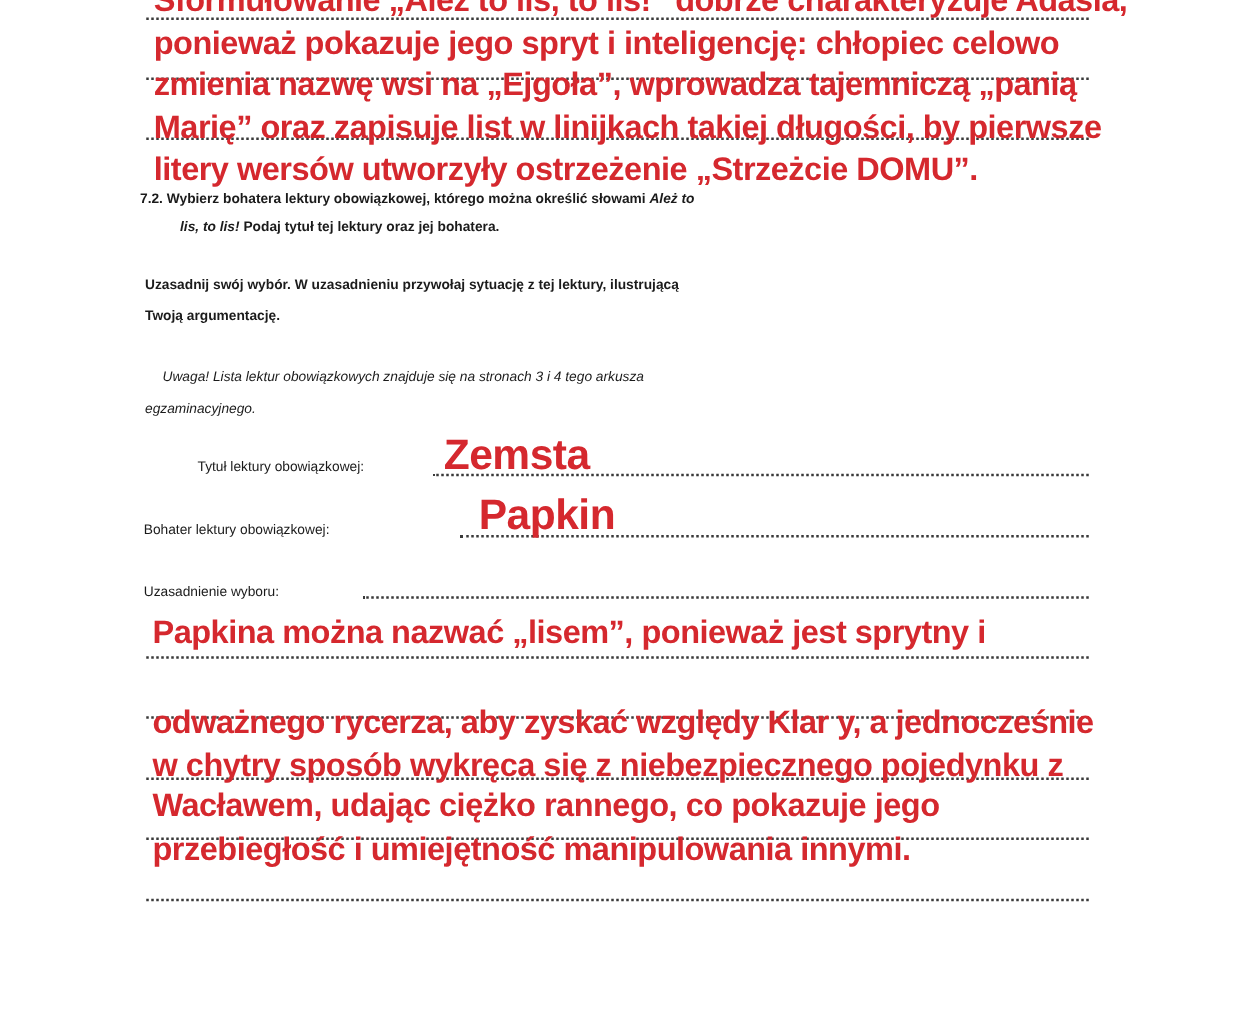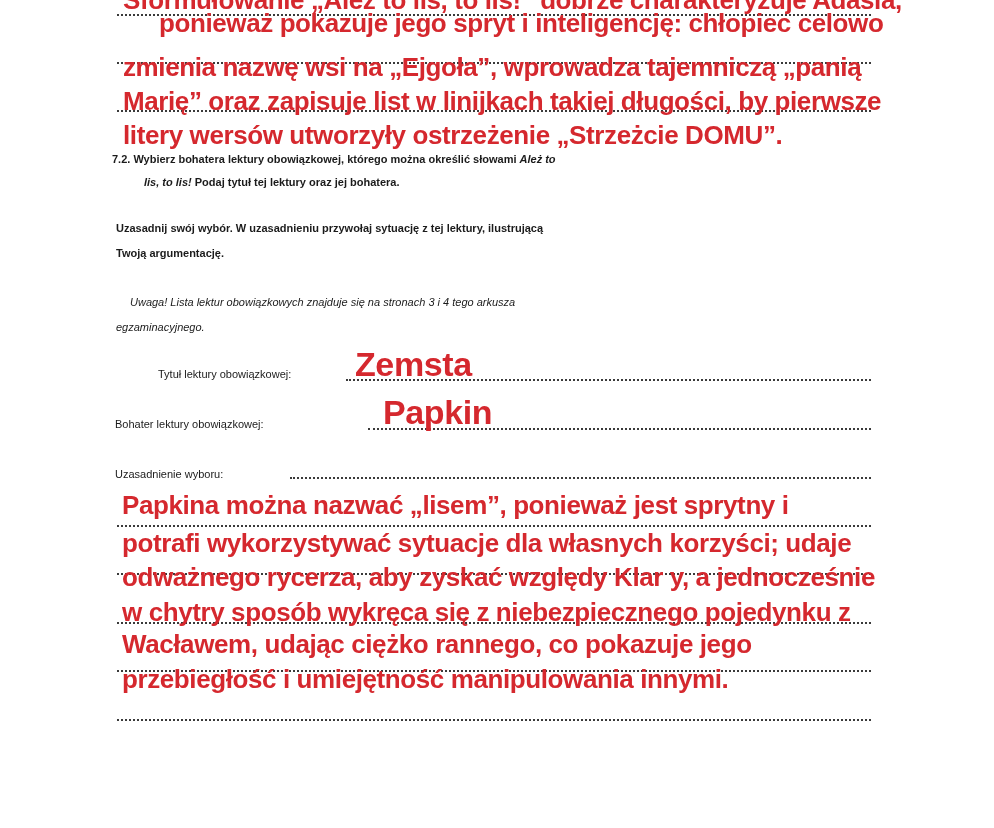--- a/index.html
+++ b/index.html
@@ -42,21 +42,21 @@
 </head>
 <body>
 
 <div class="page">
 
   <div class="dotline" style="top:14px;left:117px;width:754px;"></div>
   <div class="dotline" style="top:62px;left:117px;width:754px;"></div>
   <div class="dotline" style="top:110px;left:117px;width:754px;"></div>
 
   <div class="red-line" style="top:-17px;left:123px;">Sformułowanie „Ależ to lis, to lis!” dobrze charakteryzuje Adasia,</div>
-  <div class="red-line" style="top:6px;left:123px;margin-left:36px;">ponieważ pokazuje jego spryt i inteligencję: chłopiec celowo</div>
+  <div class="red-line" style="top:17px;left:123px;">ponieważ pokazuje jego spryt i inteligencję: chłopiec celowo</div>
   <div class="red-line" style="top:50px;left:123px;">zmienia nazwę wsi na „Ejgoła”, wprowadza tajemniczą „panią</div>
   <div class="red-line" style="top:84px;left:123px;">Marię” oraz zapisuje list w linijkach takiej długości, by pierwsze</div>
   <div class="red-line" style="top:118px;left:123px;">litery wersów utworzyły ostrzeżenie „Strzeżcie DOMU”.</div>
 
   <div class="abs print bold" style="top:148px;left:112px;">
     <span>7.2. Wybierz bohatera lektury obowiązkowej, którego można określić słowami </span><span class="it">Ależ to</span>
   </div>
   <div class="abs print bold" style="top:171px;left:144px;">
     <span class="it">lis, to lis!</span><span> Podaj tytuł tej lektury oraz jej bohatera.</span>
   </div>
@@ -78,19 +78,18 @@
   <div class="abs print" style="top:463px;left:115px;">Uzasadnienie wyboru:</div>
   <div class="dotline" style="top:477px;left:290px;width:581px;"></div>
 
   <div class="dotline" style="top:525px;left:117px;width:754px;"></div>
   <div class="dotline" style="top:573px;left:117px;width:754px;"></div>
   <div class="dotline" style="top:622px;left:117px;width:754px;"></div>
   <div class="dotline" style="top:670px;left:117px;width:754px;"></div>
   <div class="dotline" style="top:719px;left:117px;width:754px;"></div>
 
   <div class="red-line" style="top:488px;left:122px;">Papkina można nazwać „lisem”, ponieważ jest sprytny i</div>
-  <div class="red-line" style="top:526px;left:122px;">potrafi wykorzystywać sytuacje dla własnych korzyści; udaje</div>
   <div class="red-line" style="top:560px;left:122px;">odważnego rycerza, aby zyskać względy Klar y, a jednocześnie</div>
   <div class="red-line" style="top:595px;left:122px;">w chytry sposób wykręca się z niebezpiecznego pojedynku z</div>
   <div class="red-line" style="top:627px;left:122px;">Wacławem, udając ciężko rannego, co pokazuje jego</div>
   <div class="red-line" style="top:662px;left:122px;">przebiegłość i umiejętność manipulowania innymi.</div>
 
 </div>
 
 </body></html>

